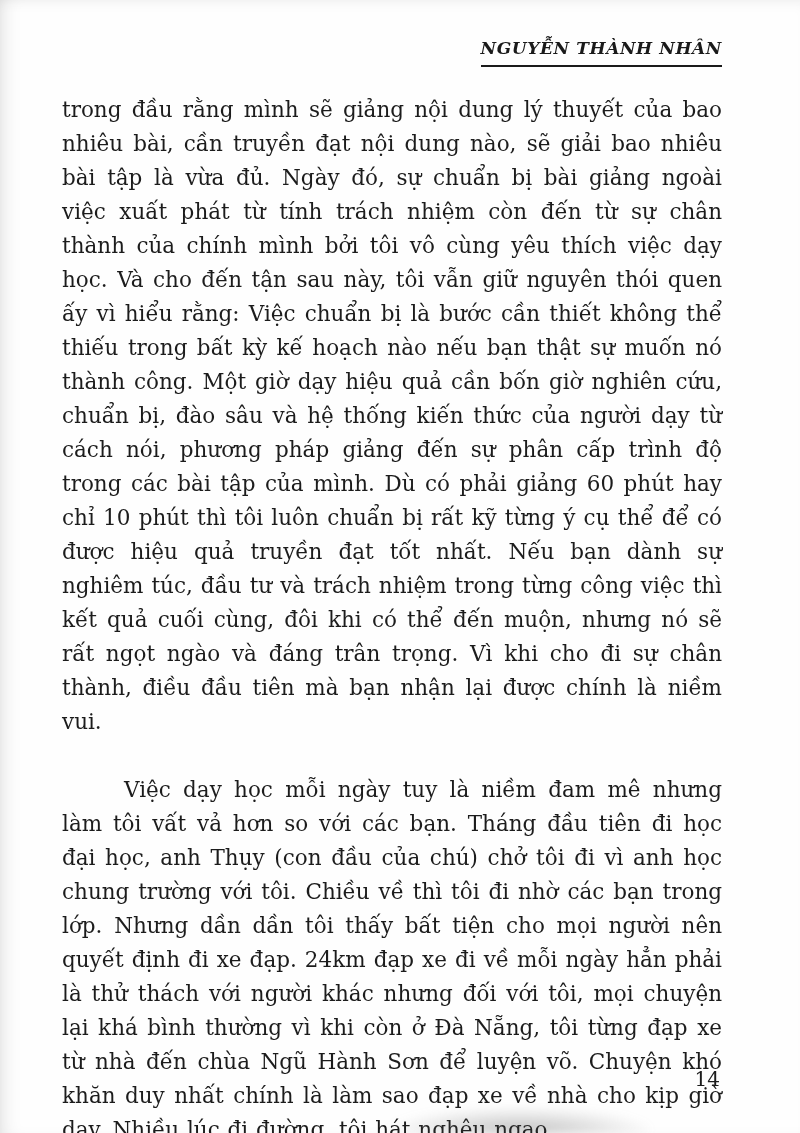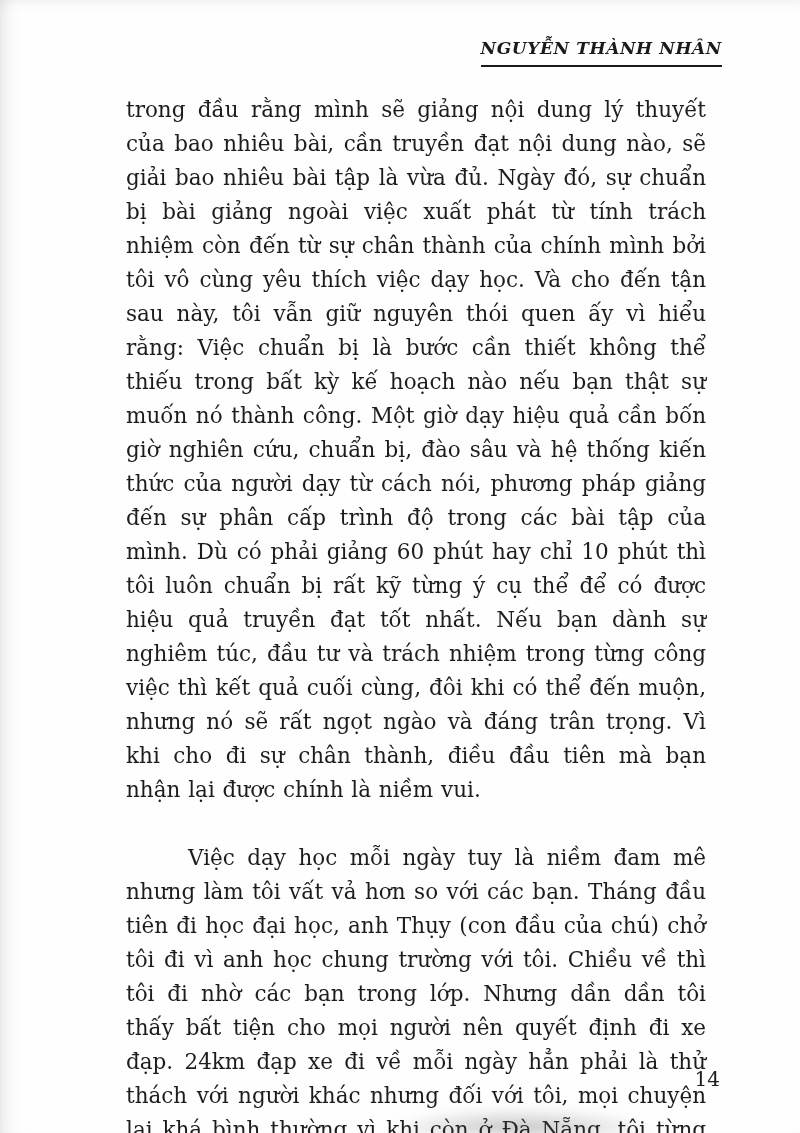--- a/index.html
+++ b/index.html
@@ -7,21 +7,21 @@
     padding: 0;
     background: #ffffff;
   }
   .page {
     position: relative;
     width: 800px;
     height: 1133px;
     margin: 0 auto;
     background: #fefefe;
     box-sizing: border-box;
-    padding: 38px 78px 0 110px;
+    padding: 38px 78px 0 62px;
     font-family: "DejaVu Serif", "Liberation Serif", serif;
     color: #1c1c1c;
     overflow: hidden;
   }
   
   .page::before {
     content: "";
     position: absolute;
     inset: 0;
     pointer-events: none;
@@ -42,21 +42,21 @@
     padding-bottom: 7px;
     border-bottom: 2px solid #1a1a1a;
   }
   .page-body {
     font-size: 21.5px;
     line-height: 34px;
     text-align: justify;
     word-spacing: 1px;
   }
   .para {
-    margin: 16px;
+    margin: 0;
   }
   .para.no-indent {
     text-indent: 0;
   }
   .para.indent {
     margin-top: 34px;
     text-indent: 62px;
   }
   .page-footer {
     position: absolute;

